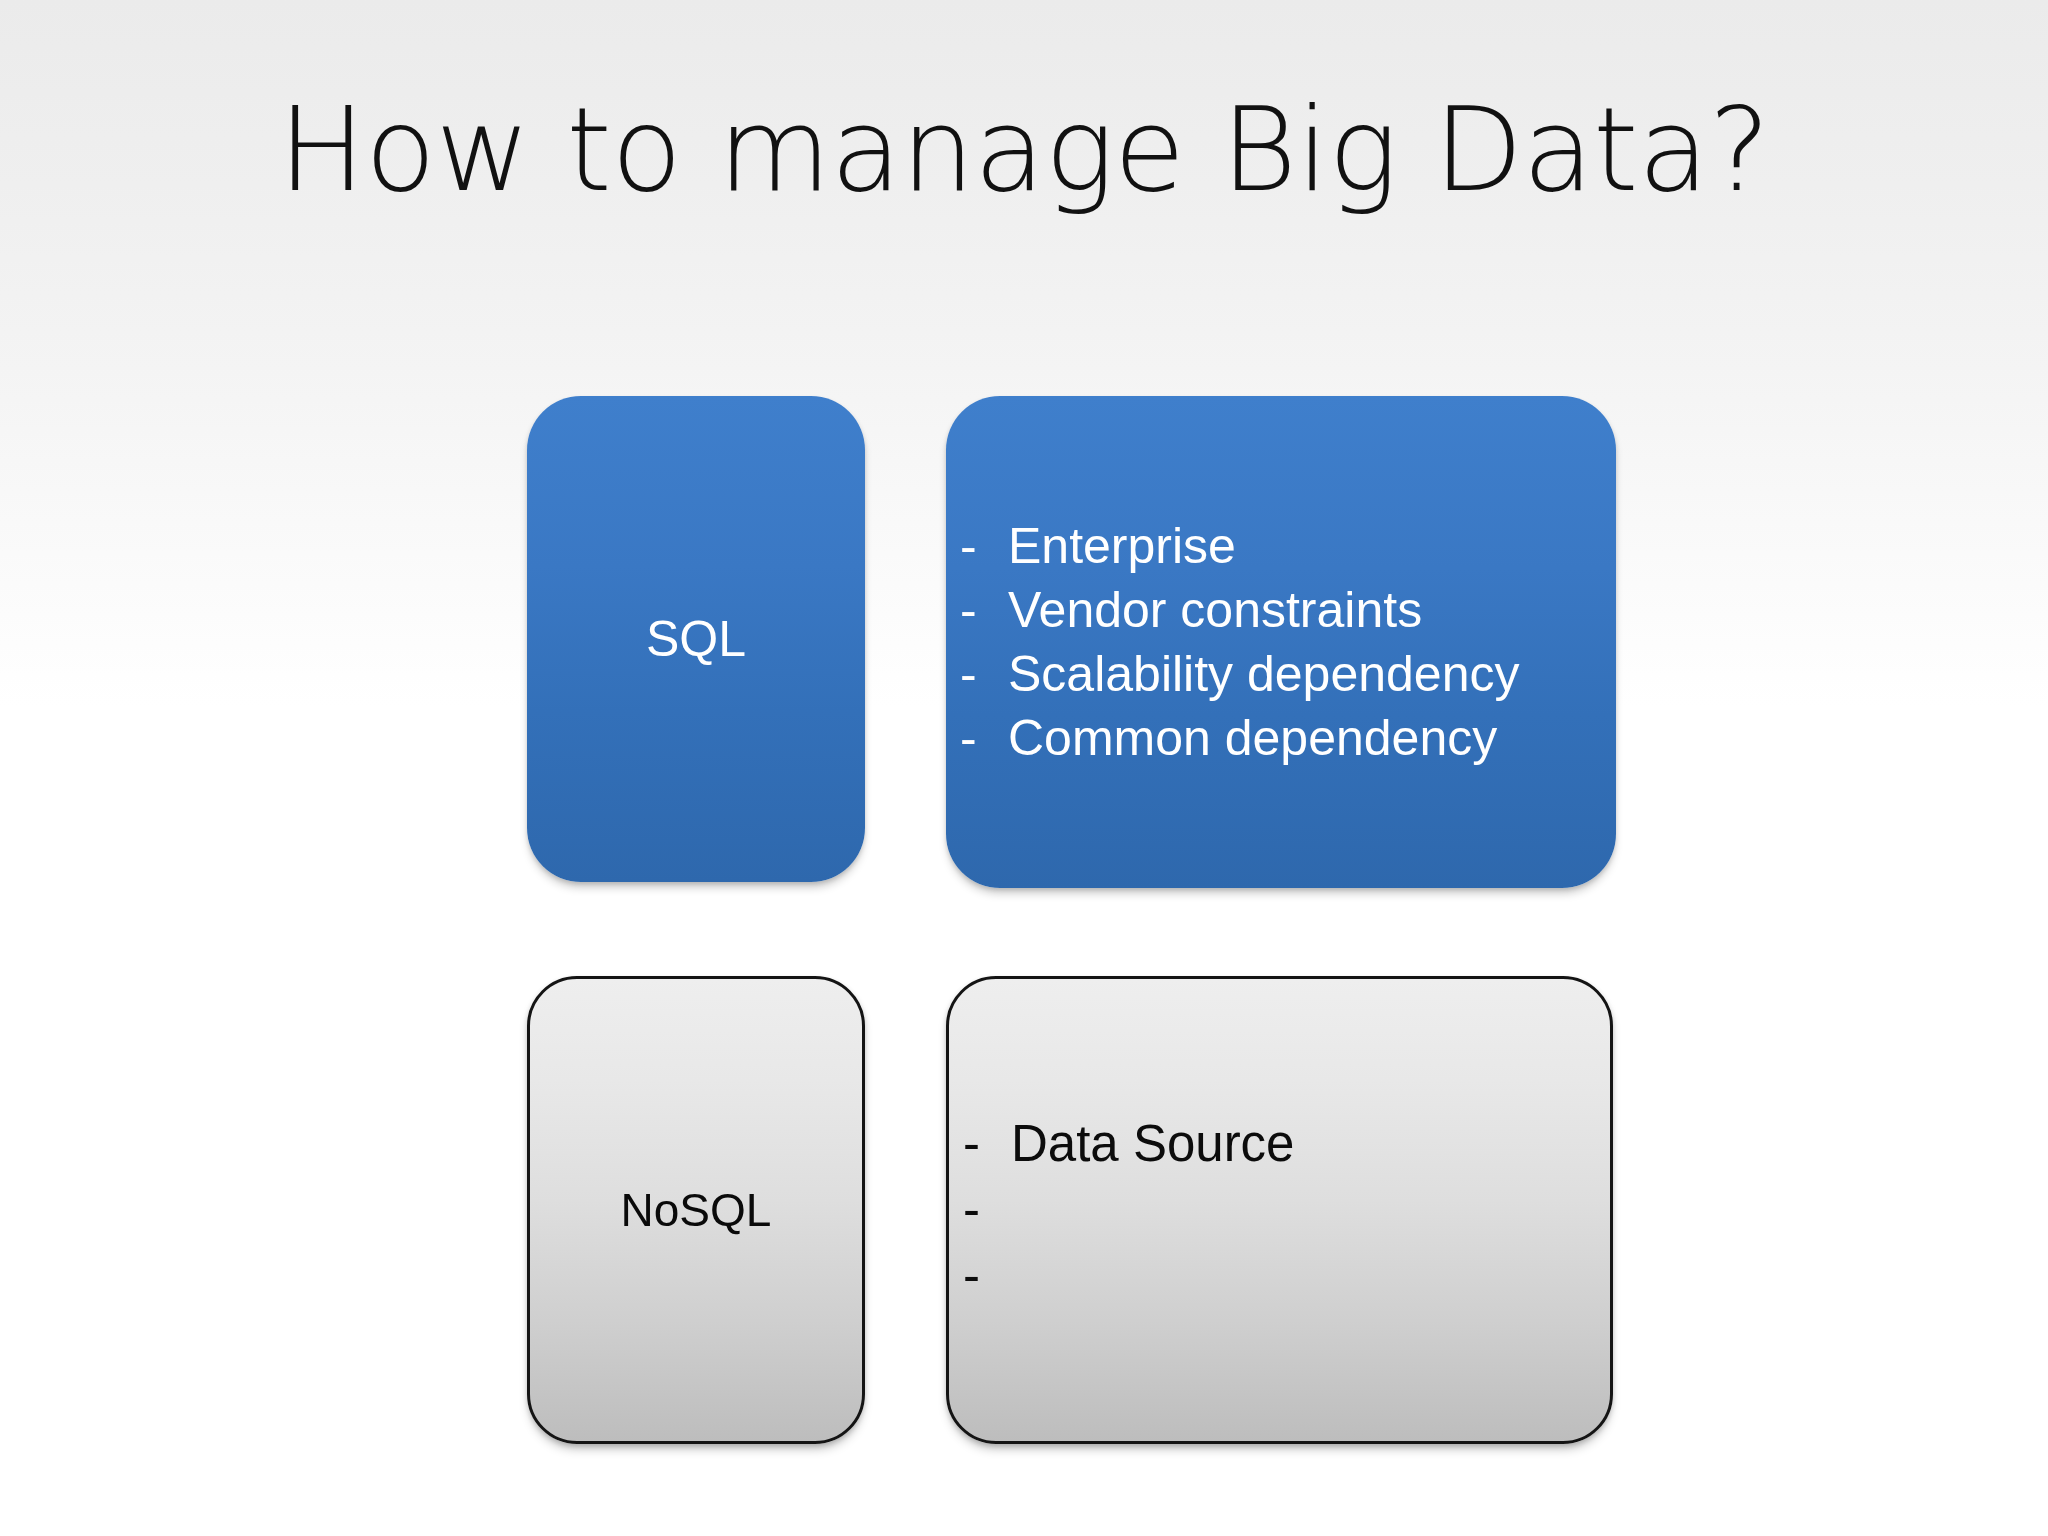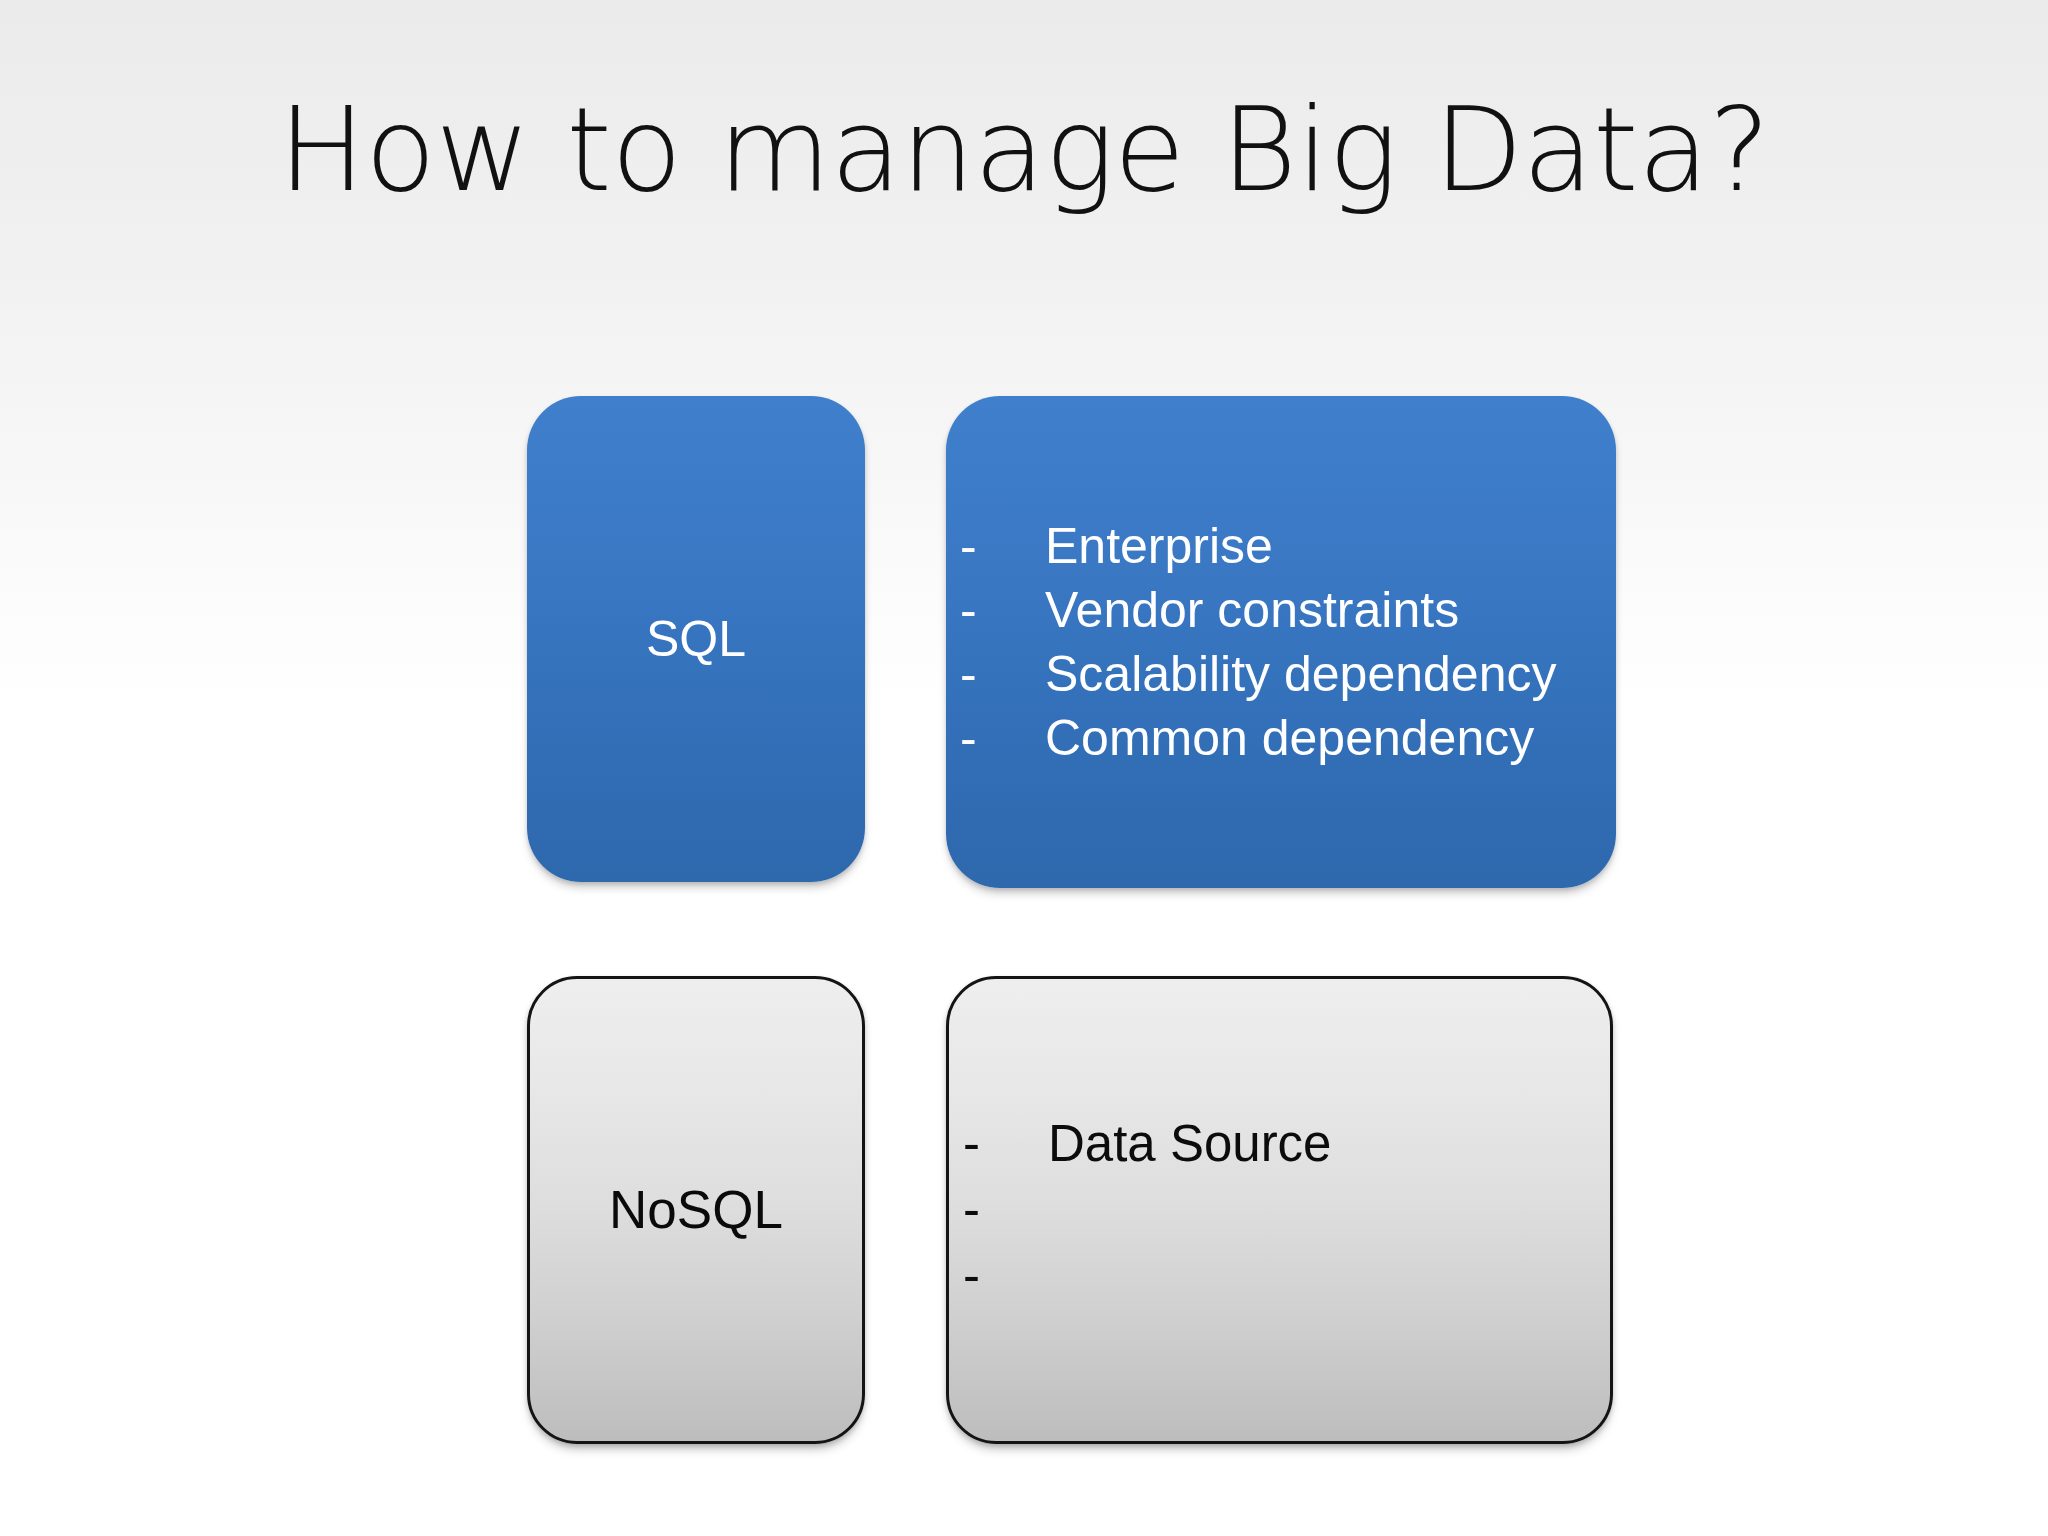--- a/index.html
+++ b/index.html
@@ -79,21 +79,21 @@
   }
 
   .card-label {
     font-size: 52px;
     font-weight: 400;
     line-height: 1.1;
     text-align: center;
   }
 
   #sql-card .card-label   { color: #ffffff; font-size: 50px; }
-  #nosql-card .card-label { color: #0a0a0a; font-size: 53px; }
+  #nosql-card .card-label { color: #0a0a0a; font-size: 46px; }
 
   
   .bullet-card {
     align-items: center;
     justify-content: flex-start;
   }
 
   .bullet-list {
     list-style: none;
     margin: 0;
@@ -121,21 +121,20 @@
     text-align: left;
     padding-left: 20px;
     box-sizing: border-box;
   }
 
   #sql-bullets .bullet-dash   { padding-left: 14px; }
   #nosql-bullets .bullet-dash { padding-left: 14px; }
 
   .bullet-text {
     display: inline-block;
-    margin-left: 37px;
   }
 </style>
 </head>
 <body>
 
 <div id="slide">
 
   <div class="title">How to manage Big Data?</div>
 
   <div id="sql-card" class="card card-blue label-card">

